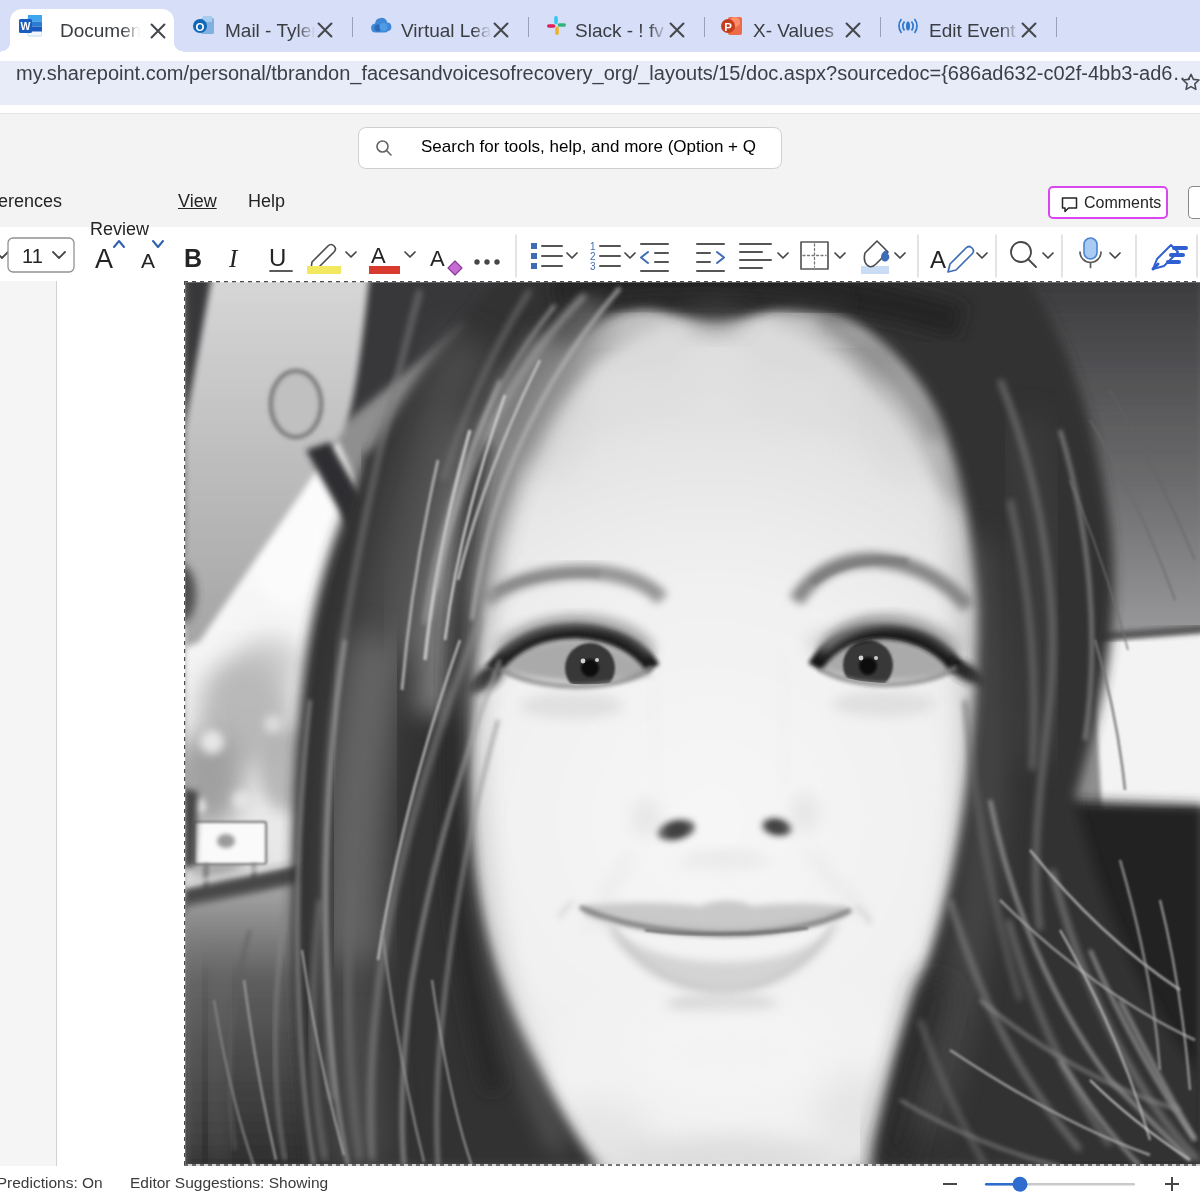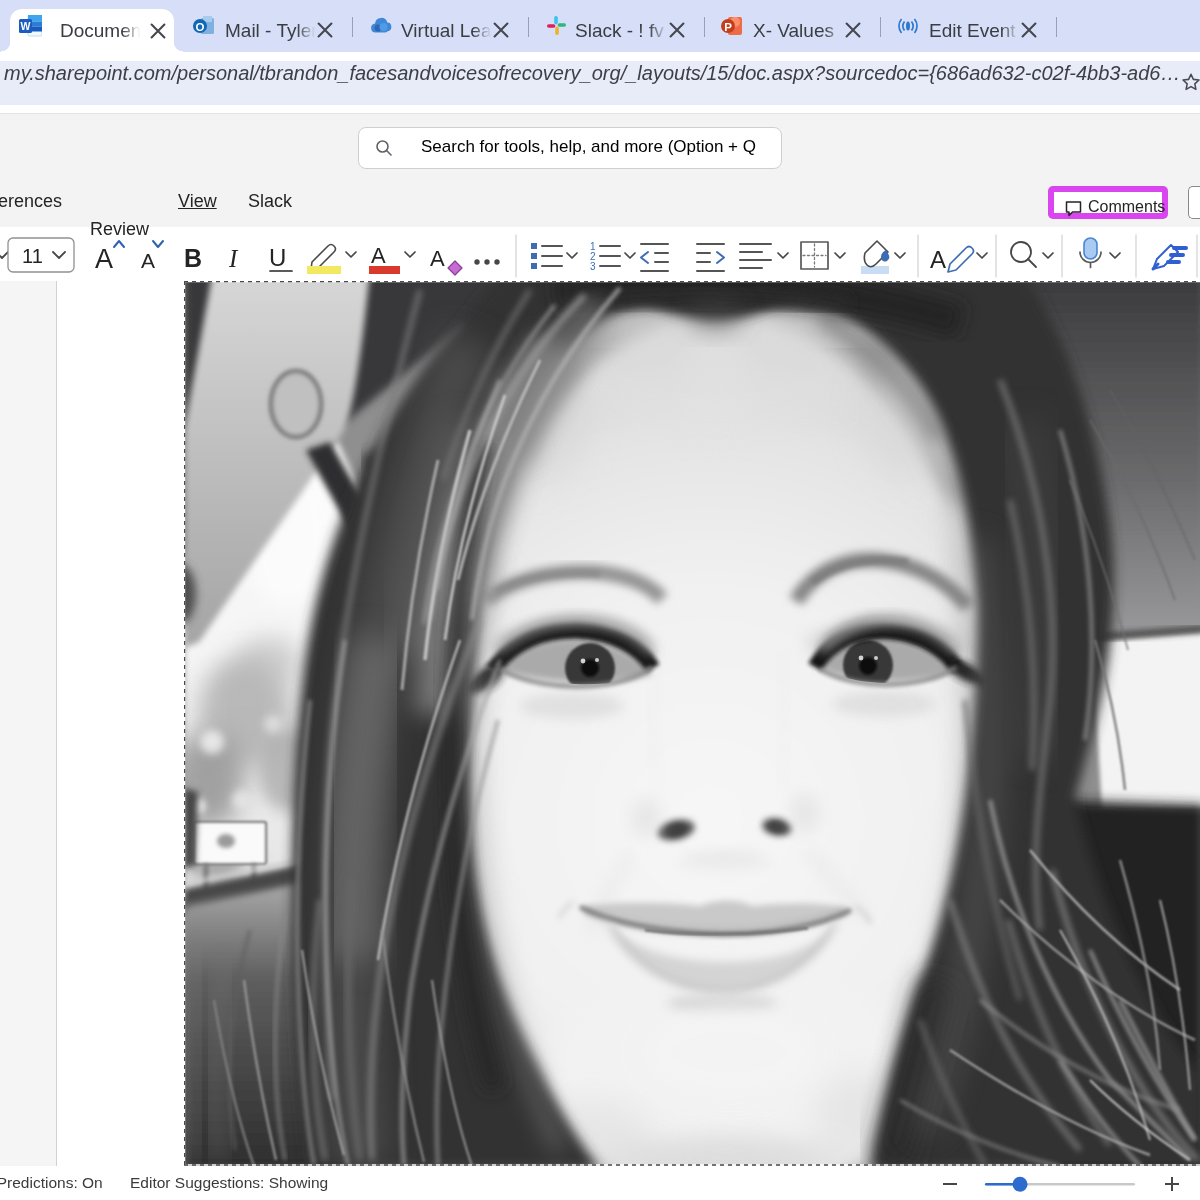--- a/index.html
+++ b/index.html
@@ -13,29 +13,29 @@
     background:#fff; border-radius:12px 12px 0 0; }
   .tab { position:absolute; top:9px; height:43px; }
   .tabtxt { position:absolute; top:11px; font-size:19px; color:#3a3d42; white-space:nowrap; overflow:hidden; }
   .fade { position:absolute; top:0; right:0; width:26px; height:100%; }
   .xbtn { position:absolute; top:7px; width:18px; height:18px; }
   .tabsep { position:absolute; top:17px; width:1px; height:20px; background:#9aa0b8; }
 
   
   #urlrow { position:absolute; left:0; top:52px; width:1200px; height:58px; background:#fff; }
   #urlpill { position:absolute; left:-24px; top:9px; width:1248px; height:44px; background:#e8ebf8; border-radius:16px; }
-  #urltext { position:absolute; left:4px; top:10px; font-size:20px; color:#3c4046; white-space:nowrap;font-style:italic; }
+  #urltext { position:absolute; left:16px; top:10px; font-size:20px; color:#3c4046; white-space:nowrap; }
 
   
   #wordband { position:absolute; left:0; top:110px; width:1200px; height:171px; background:#fff; }
   #searchbox { position:absolute; left:358px; top:17px; width:424px; height:42px; border:1px solid #cfcfcf;
      border-radius:8px; background:#fff; overflow:hidden; }
   #searchtxt { position:absolute; left:62px; top:9px; font-size:17px; color:#000000; white-space:nowrap; }
   .menuitem { position:absolute; top:81px; font-size:18px; color:#242424; }
-  #commentsbtn { position:absolute; left:1048px; top:76px; width:120px; height:33px; border:6px solid #d946ef;
+  #commentsbtn { position:absolute; left:1048px; top:76px; width:120px; height:33px; border:2px solid #d946ef;
      border-radius:5px; background:#fff; }
   #commentsbtn span { position:absolute; left:34px; top:6px; font-size:16px; color:#242424; }
   #partialbtn { position:absolute; left:1188px; top:76px; width:12px; height:33px; border:1px solid #898989;
      border-radius:5px 0 0 5px; border-right:none; background:#fff; }
 
   
   #docarea { position:absolute; left:0; top:281px; width:1200px; height:885px; background:#fff; }
   #leftmargin { position:absolute; left:0; top:0; width:57px; height:885px; background:#f5f5f6; border-right:1px solid #d2d2d2; }
   #photo { position:absolute; left:184px; top:0; width:1016px; height:885px; }
 
@@ -155,21 +155,21 @@
     <div id="searchbox">
       <svg style="position:absolute;left:15px;top:10px" width="20" height="20" viewBox="0 0 20 20">
         <circle cx="8.5" cy="8.5" r="5.5" fill="none" stroke="#5f6368" stroke-width="1.6"></circle>
         <path d="M12.8,12.8 L17,17" stroke="#5f6368" stroke-width="1.6" stroke-linecap="round"></path>
       </svg>
       <div id="searchtxt">Search for tools, help, and more (Option + Q</div>
     </div>
     <span class="menuitem" style="left:-30px;">References</span>
     <span class="menuitem" style="left:90px;margin-top:28px;">Review</span>
     <span class="menuitem" style="left:178px;text-decoration:underline;">View</span>
-    <span class="menuitem" style="left:248px;">Slack</span>
+    <span class="menuitem" style="left:248px;">Help</span>
 
     <div id="commentsbtn">
       <svg style="position:absolute;left:10px;top:7px" width="19" height="19" viewBox="0 0 19 19">
         <path d="M2.5 3 h14 v10 h-8 l-3.5 3.5 v-3.5 h-2.5 z" fill="none" stroke="#242424" stroke-width="1.5" stroke-linejoin="round"></path>
       </svg>
       <span>Comments</span>
     </div>
     <div id="partialbtn"></div>
 
     <svg id="toolbar" style="position:absolute;left:0;top:112px" width="1200" height="59" viewBox="0 0 1200 59">

